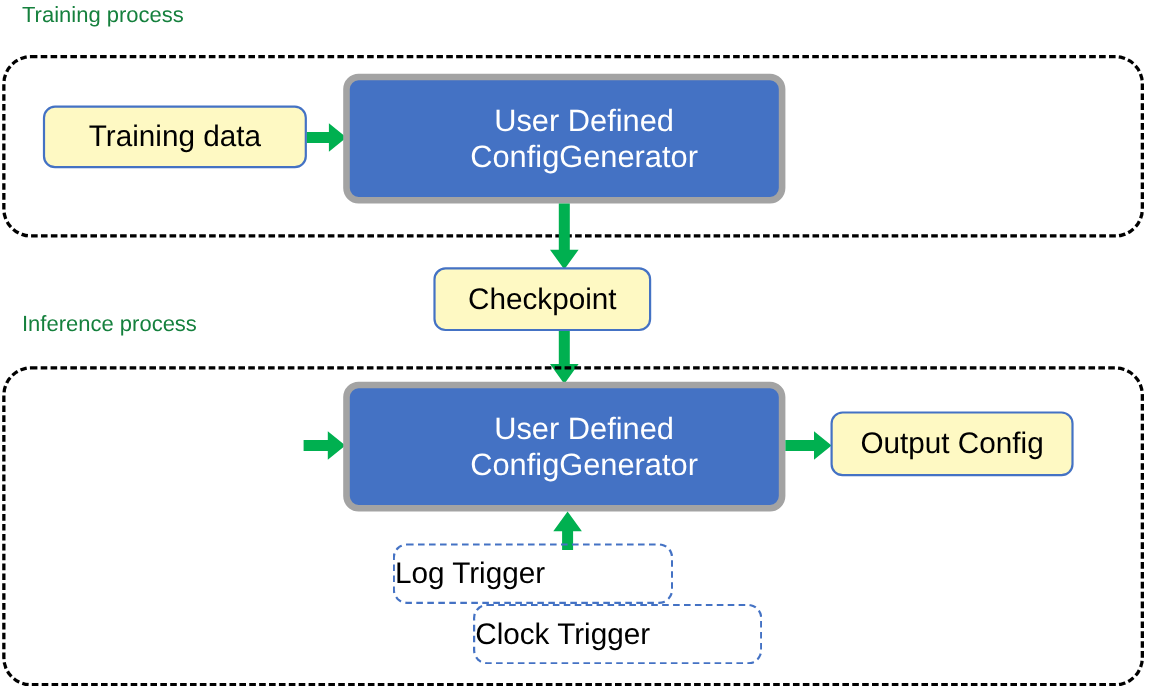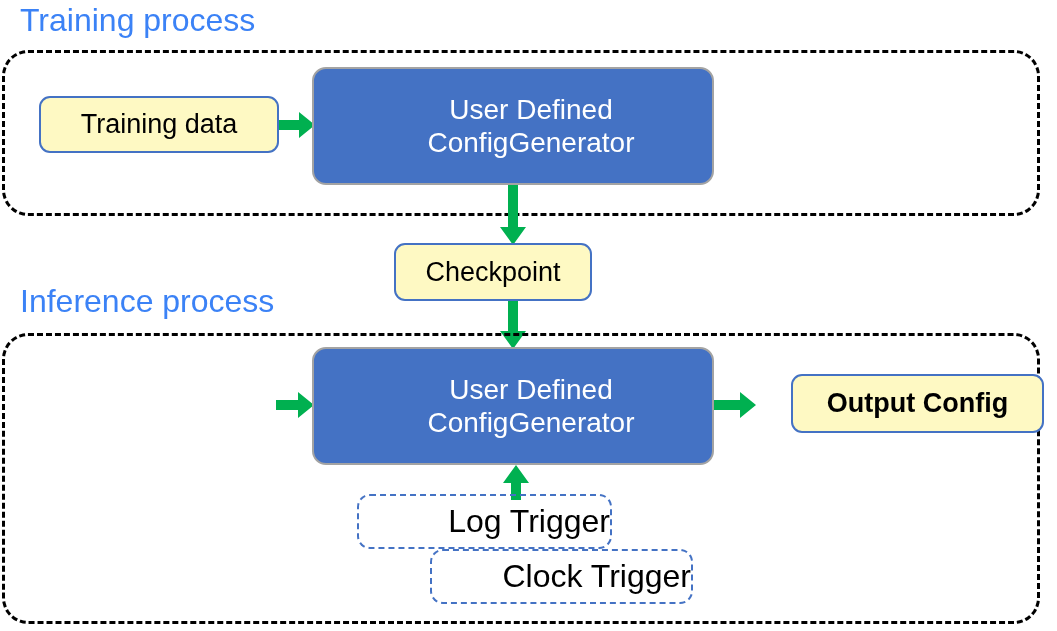--- a/index.html
+++ b/index.html
@@ -20,22 +20,22 @@
   
   .section-box {
     position: absolute;
     box-sizing: border-box;
     border: 3px dashed #000000;
     border-radius: 26px;
     background: transparent;
   }
   .section-label {
     position: absolute;
-    font-size: 32px;
-    color: #3b82f6;
+    font-size: 20px;
+    color: #15803d;
     line-height: 1;
     white-space: nowrap;
   }
   
   .node-white {
     position: absolute;
     box-sizing: border-box;
     background: #fef9c3;
     border: 2px solid #4472C4;
     border-radius: 11px;
@@ -44,43 +44,43 @@
     justify-content: center;
     font-size: 27px;
     color: #000000;
     white-space: nowrap;
   }
   
   .node-blue {
     position: absolute;
     box-sizing: border-box;
     background: #4472C4;
-    border: 2px solid #a3a3a3;
+    border: 6px solid #a3a3a3;
     border-radius: 14px;
     display: flex;
     flex-direction: column;
     align-items: center;
     justify-content: center;
     color: #ffffff;
     font-size: 28px;
     line-height: 1.18;
     white-space: nowrap;
     padding-left: 36px;
   }
   
   .node-trigger {
     position: absolute;
     box-sizing: border-box;
     background: transparent;
     border: 2px dashed #4472C4;
     border-radius: 13px;
     display: flex;
     align-items: center;
-    justify-content: flex-end;
-    font-size: 32px;
+    justify-content: flex-start;
+    font-size: 27px;
     color: #000000;
     white-space: nowrap;
   }
   
   .arrow {
     position: absolute;
   }
   .arrow svg { display: block; overflow: visible; }
 </style>
 </head>
@@ -138,21 +138,21 @@
     <span>User Defined</span>
     <span>ConfigGenerator</span>
   </div>
 
   <div class="arrow" style="left:714px; top:392px;">
     <svg width="42" height="26" viewBox="0 0 42 26">
       <path d="M0 8 H26 V0 L42 13 L26 26 V18 H0 Z" fill="#00B050"></path>
     </svg>
   </div>
 
-  <div class="node-white" style="left:791px; top:374px; width:253px; height:59px;font-weight:bold;">
+  <div class="node-white" style="left:755px; top:374px; width:221px; height:59px;">
     <span>Output Config</span>
   </div>
 
   <div class="arrow" style="left:503px; top:465px;">
     <svg width="26" height="35" viewBox="0 0 26 35">
       <path d="M13 0 L26 18 H18 V35 H8 V18 H0 Z" fill="#00B050"></path>
     </svg>
   </div>
 
   <div class="node-trigger" style="left:357px; top:494px; width:255px; height:55px;">

